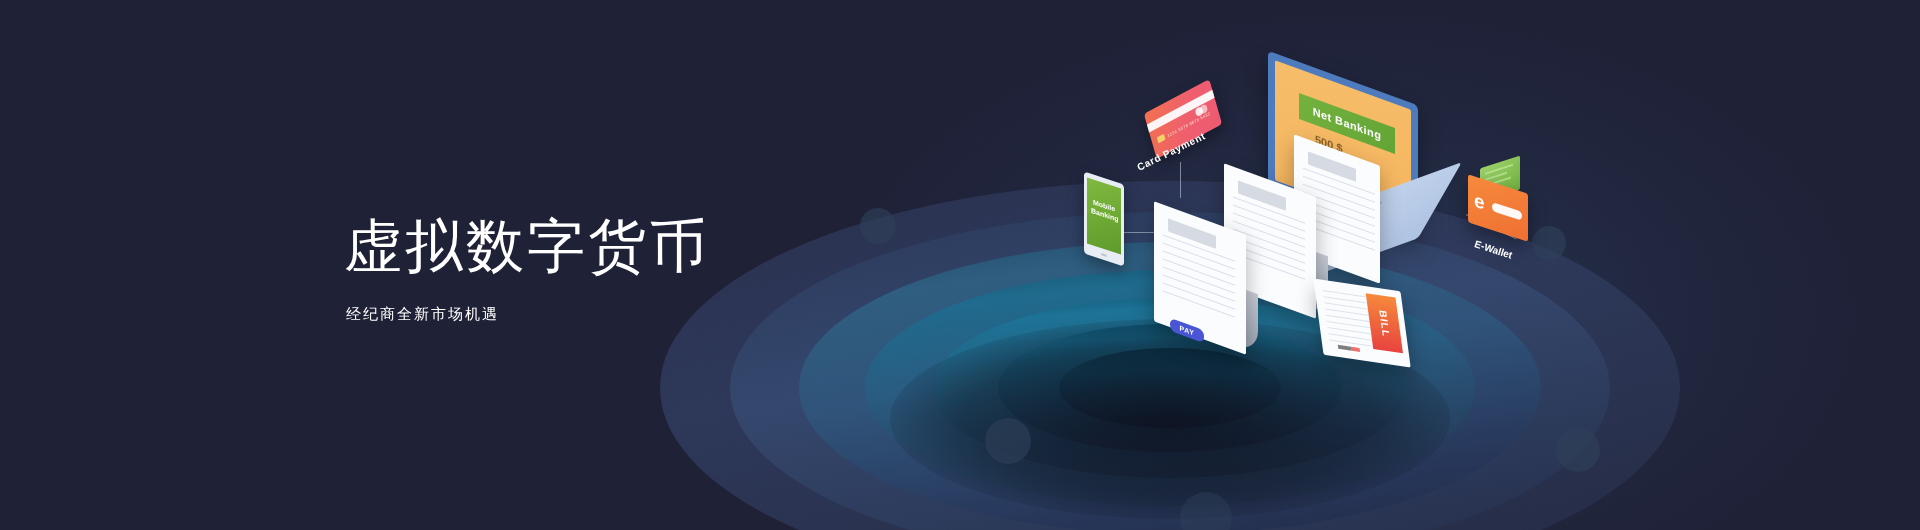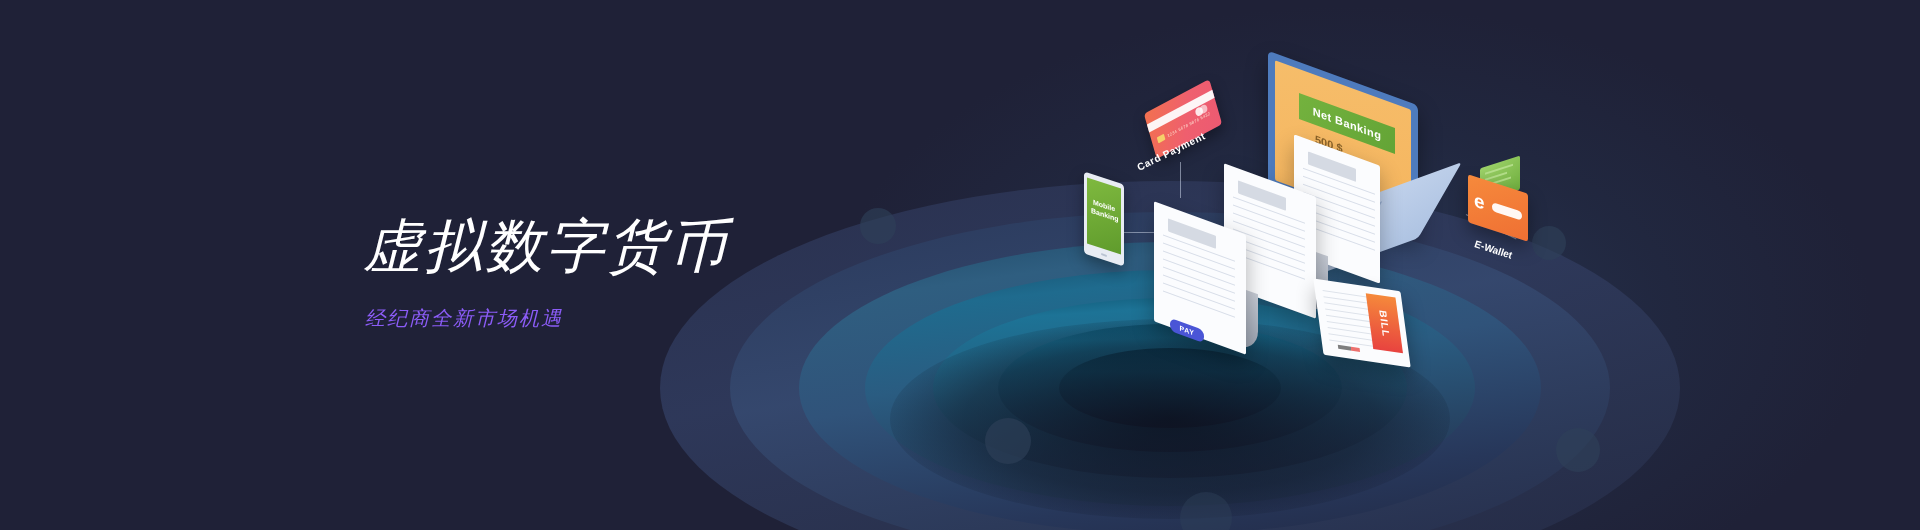--- a/index.html
+++ b/index.html
@@ -41,27 +41,27 @@
 
   
   .dot{position:absolute;border-radius:50%;background:#2e4059;opacity:.62;}
   .dot.d1{left:860px;top:208px;width:36px;height:36px;}
   .dot.d2{left:985px;top:418px;width:46px;height:46px;}
   .dot.d3{left:1532px;top:226px;width:34px;height:34px;}
   .dot.d4{left:1556px;top:428px;width:44px;height:44px;}
   .dot.d5{left:1180px;top:492px;width:52px;height:52px;opacity:.45;}
 
   
-  .copy{position:absolute;left:363px;top:212px;font-style:italic;}
+  .copy{position:absolute;left:344px;top:212px;}
   .title{
     margin:0;color:#ffffff;font-size:58px;line-height:1.16;
     font-weight:400;letter-spacing:3px;white-space:nowrap;
   }
   .subtitle{
-    margin:26px 0 0 2px;color:#8b5cf6;font-size:20px;
+    margin:26px 0 0 2px;color:#ffffff;font-size:15px;
     font-weight:400;letter-spacing:2px;white-space:nowrap;
   }
 
   
   .illus{position:absolute;left:1070px;top:78px;width:560px;height:360px;}
 
   
   .card-pay{position:absolute;left:76px;top:18px;width:74px;height:46px;
     background:linear-gradient(115deg,#f2714f 0%,#ef5f6e 55%,#ec5a72 100%);
     border-radius:4px;

